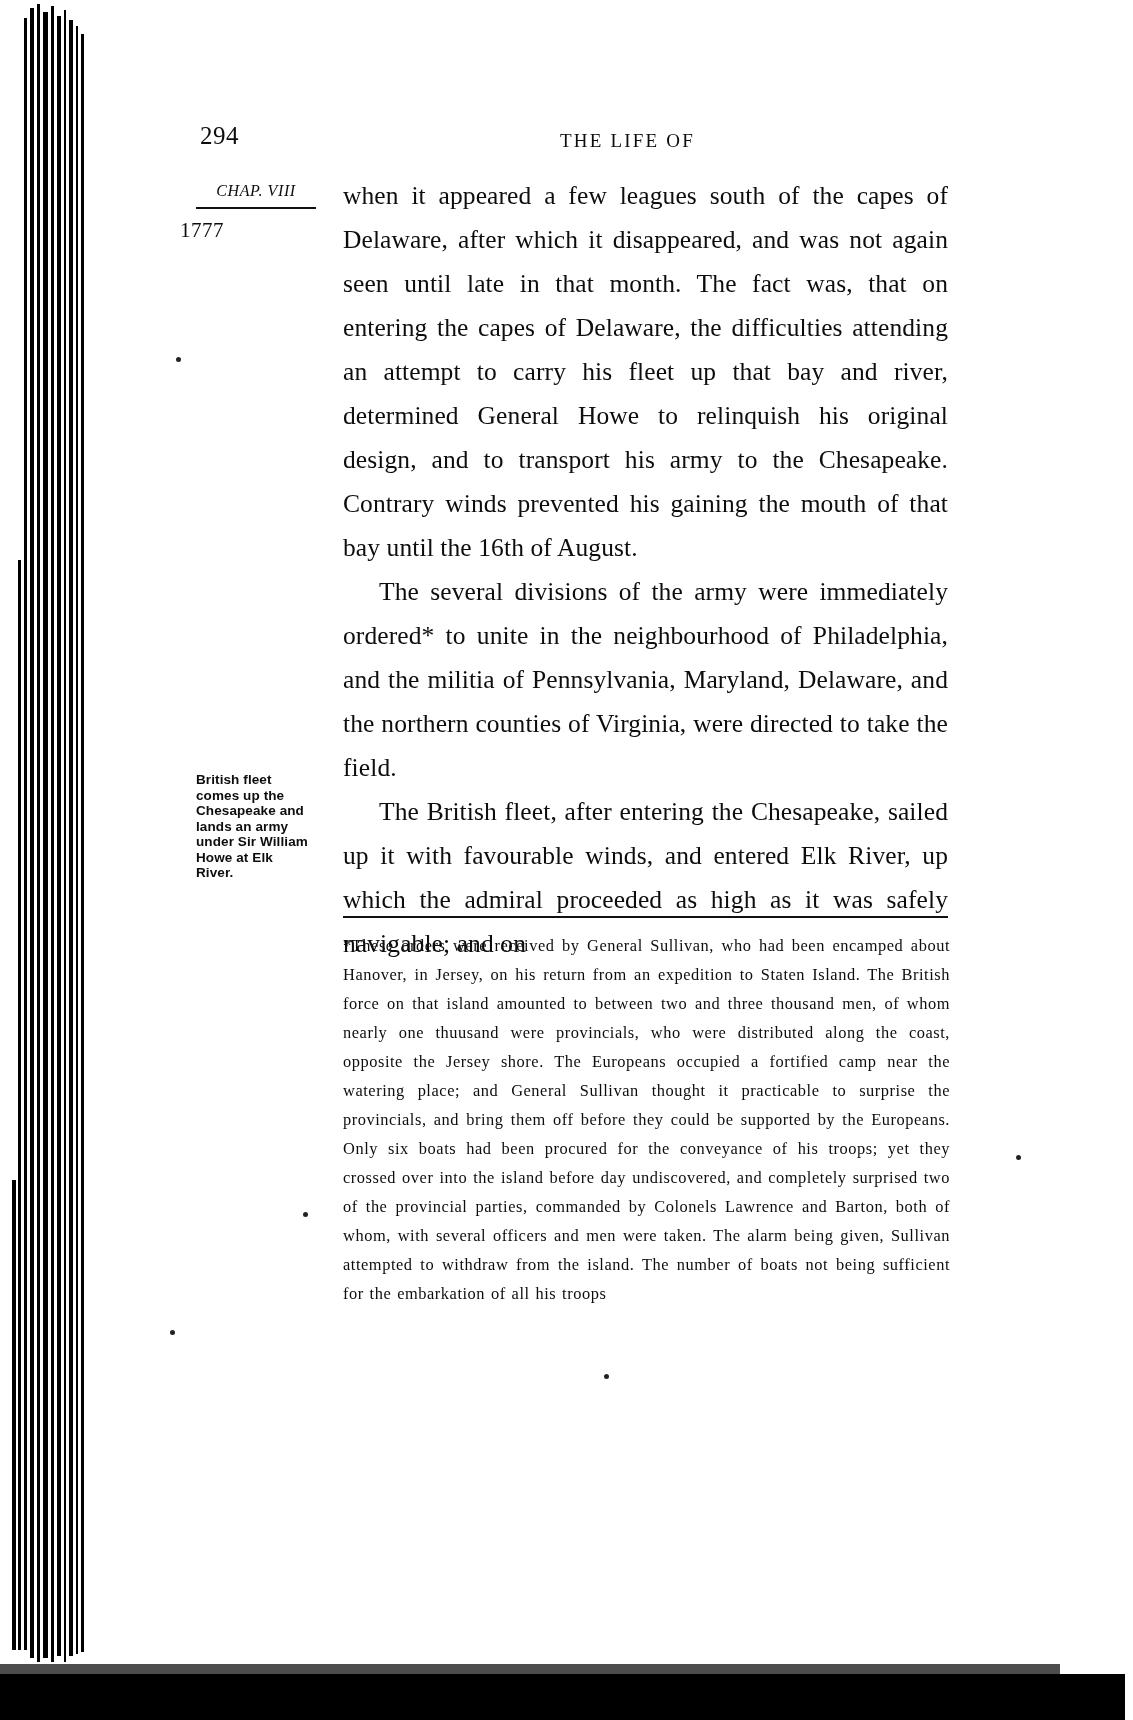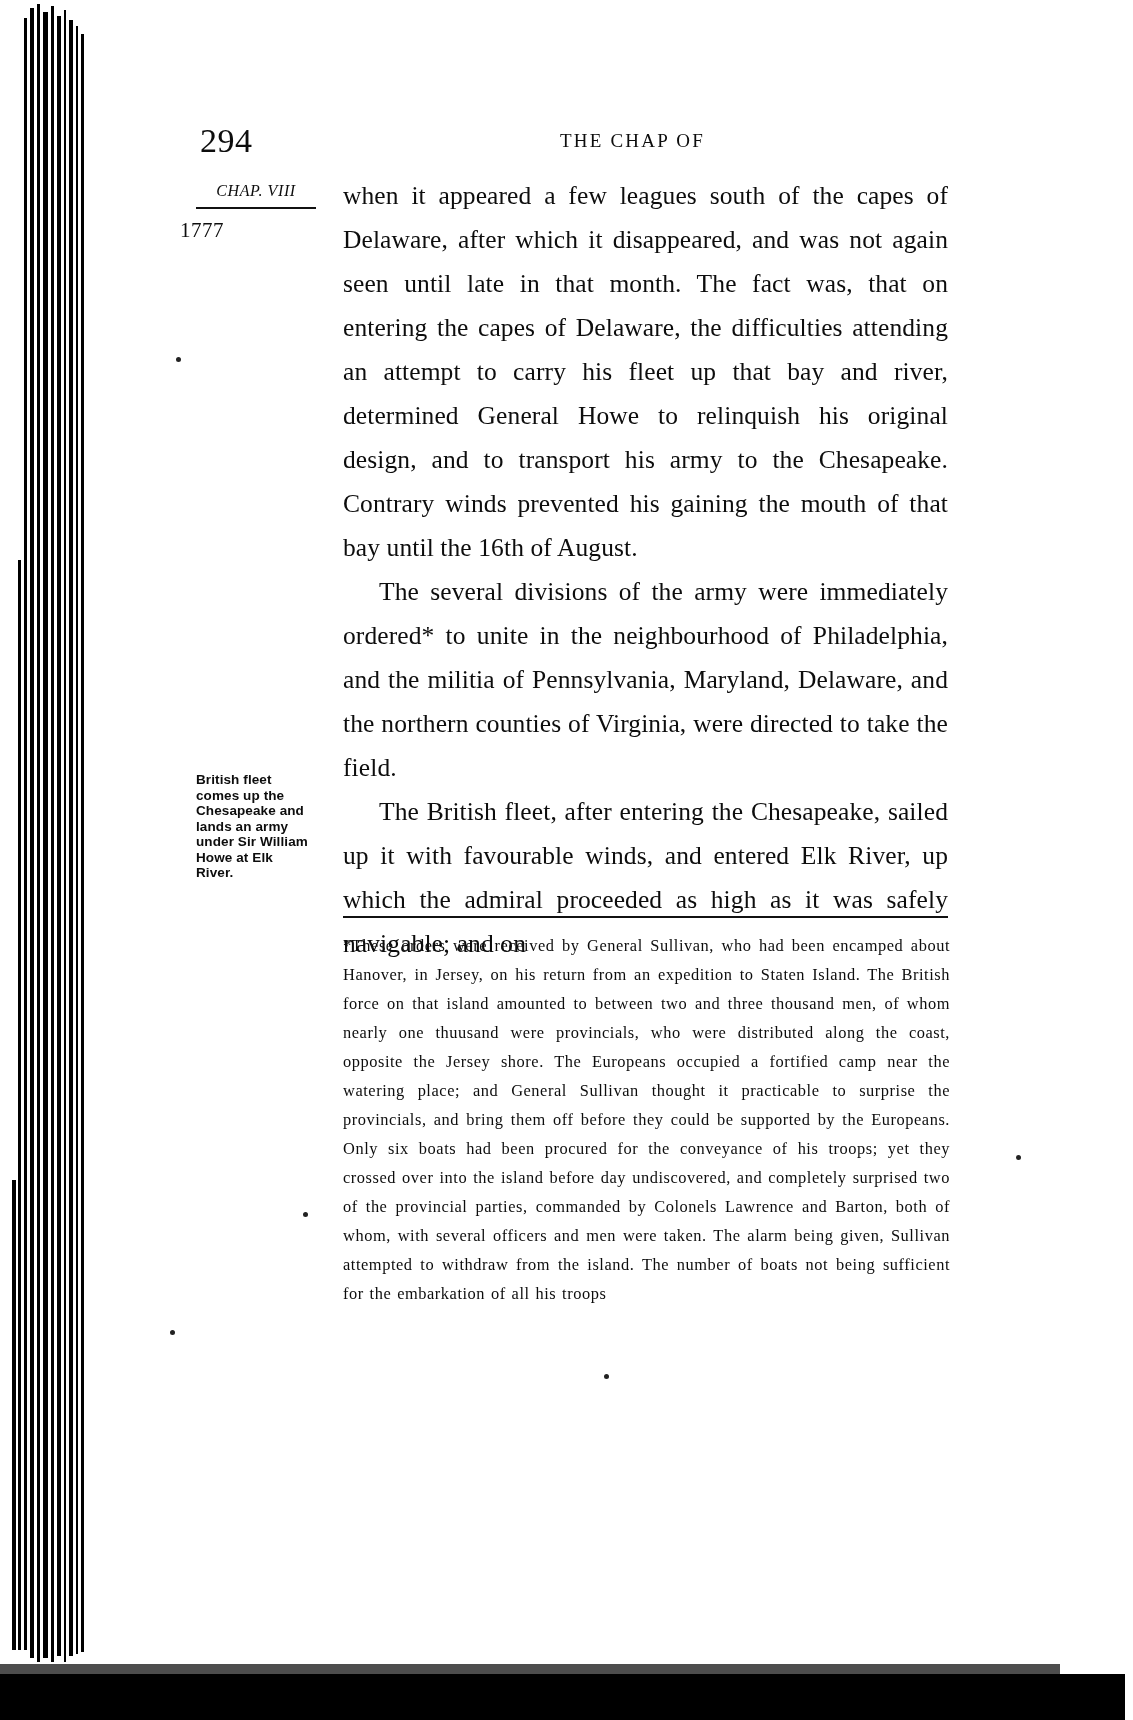--- a/index.html
+++ b/index.html
@@ -53,21 +53,21 @@
     width: 8px;
     height: 1720px;
     background: #ffffff;
   }
 
   
   .folio {
     position: absolute;
     left: 200px;
     top: 122px;
-    font-size: 34px;
+    font-size: 25px;
     letter-spacing: .5px;
   }
   .running-head {
     position: absolute;
     left: 560px;
     top: 130px;
     font-size: 19px;
     letter-spacing: 2.2px;
     font-variant: small-caps;
   }
@@ -182,21 +182,21 @@
   <div class="bottom-shadow2"></div>
   <div class="bottom-shadow"></div>
 
   <div class="speck" style="left:176px; top:357px; width:5px; height:5px;"></div>
   <div class="speck" style="left:170px; top:1330px; width:5px; height:5px;"></div>
   <div class="speck" style="left:303px; top:1212px; width:5px; height:5px;"></div>
   <div class="speck" style="left:1016px; top:1155px; width:5px; height:5px;"></div>
   <div class="speck" style="left:604px; top:1374px; width:5px; height:5px;"></div>
 
   <div class="folio">294</div>
-  <div class="running-head">THE CHAP OF</div>
+  <div class="running-head">THE LIFE OF</div>
 
   <div class="chap-note">CHAP. VIII</div>
   <div class="chap-rule"></div>
   <div class="year-note">1777</div>
   <div class="margin-note">British fleet comes up the Chesapeake and lands an army under Sir William Howe at Elk River.</div>
 
   <div class="body-col">
     <p>when it appeared a few leagues south of the capes of Delaware, after which it disappeared, and was not again seen until late in that month. The fact was, that on entering the capes of Delaware, the difficulties attending an attempt to carry his fleet up that bay and river, determined General Howe to relinquish his original design, and to transport his army to the Chesapeake. Contrary winds prevented his gaining the mouth of that bay until the 16th of August.</p>
     <p class="indent">The several divisions of the army were immediately ordered* to unite in the neighbourhood of Philadelphia, and the militia of Pennsylvania, Maryland, Delaware, and the northern counties of Virginia, were directed to take the field.</p>
     <p class="indent">The British fleet, after entering the Chesapeake, sailed up it with favourable winds, and entered Elk River, up which the admiral proceeded as high as it was safely navigable; and on</p>

